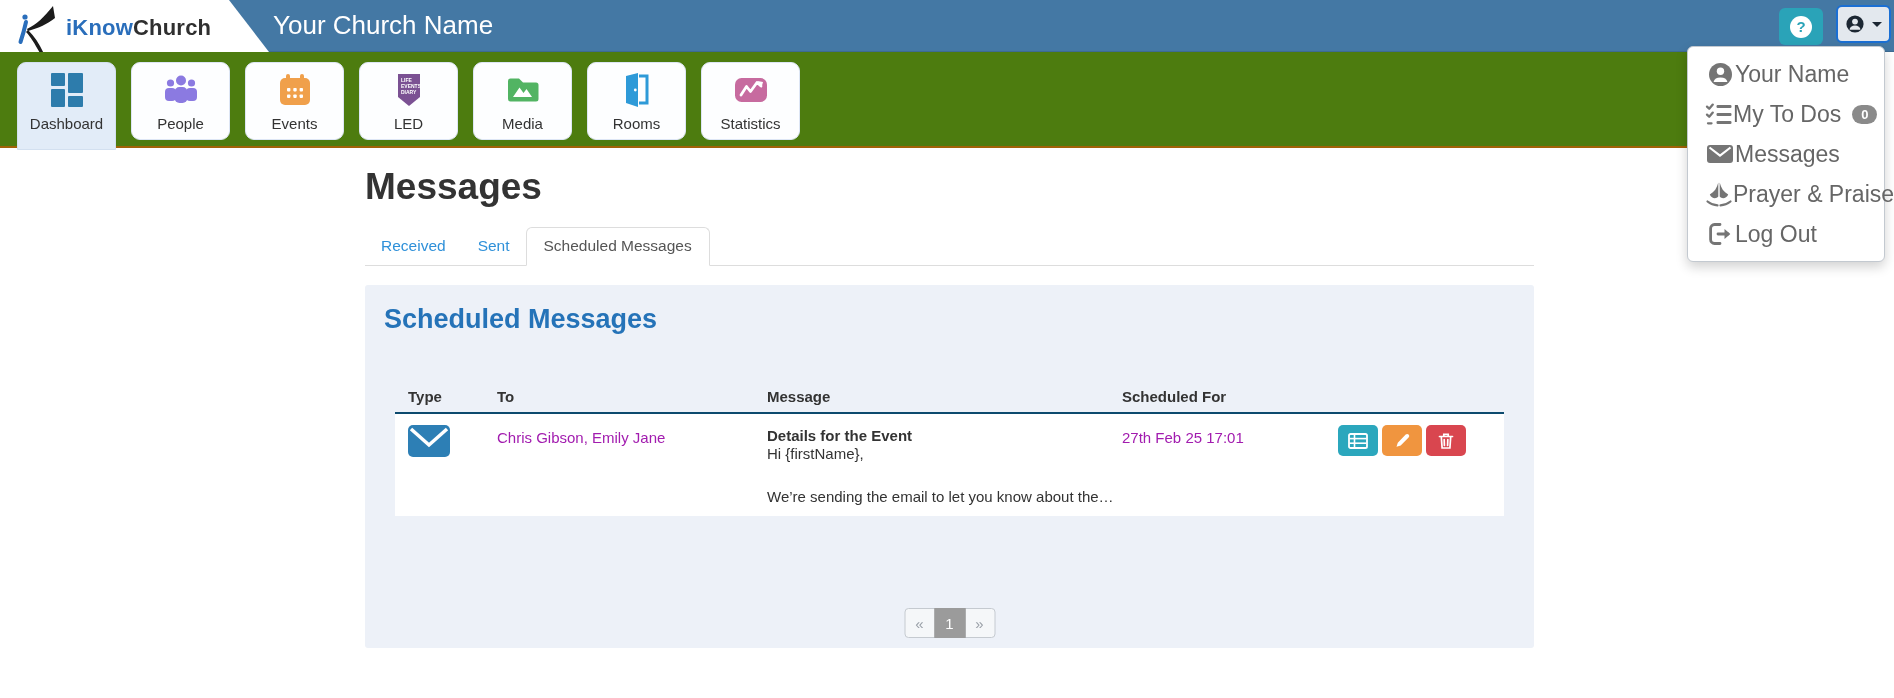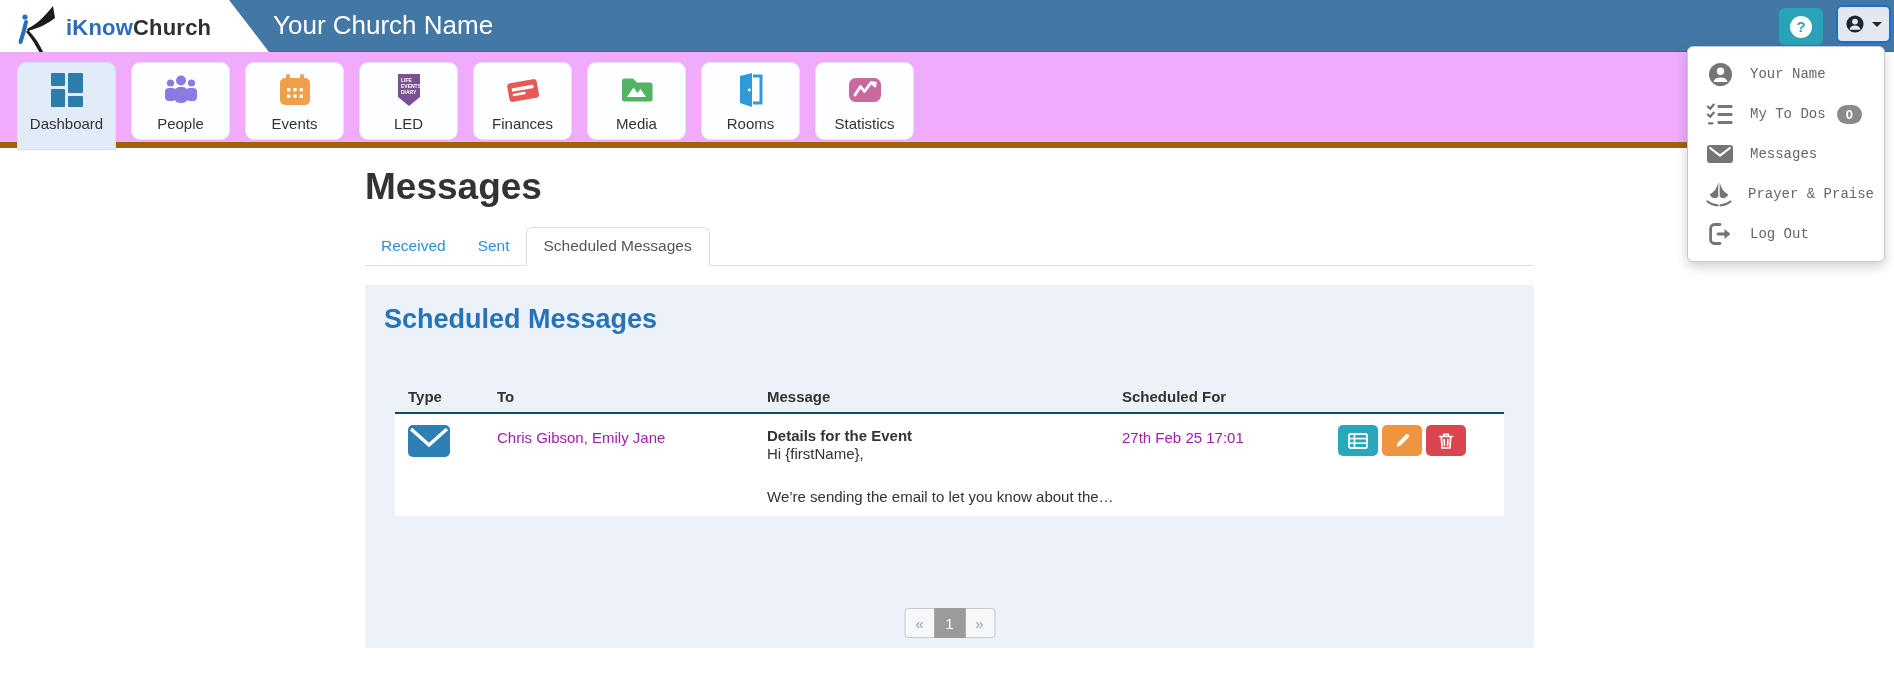--- a/index.html
+++ b/index.html
@@ -18,34 +18,34 @@
   .help-btn { position:absolute; right:71px; top:8px; width:44px; height:37px; background:#2aa3b8; border-radius:6px;
               display:flex; align-items:center; justify-content:center; cursor:pointer; }
   .help-circle { width:22px; height:22px; background:#fff; border-radius:50%; color:#2aa3b8; font-size:15px; font-weight:700;
                  display:flex; align-items:center; justify-content:center; }
   .user-btn { position:absolute; right:3px; top:5px; width:55px; height:38px; background:#e3e8ee; border:2px solid #1a6fd4;
               border-radius:6px; display:flex; align-items:center; justify-content:center; cursor:pointer; }
   .caret-down { width:0; height:0; border-left:5px solid transparent; border-right:5px solid transparent;
                 border-top:5px solid #1c2733; margin-left:6px; }
 
   
-  .navrow { position:absolute; left:0; top:52px; width:1690px; height:96px; background:#f0abfc; border-bottom:6px solid #a16207; }
+  .navrow { position:absolute; left:0; top:52px; width:1690px; height:96px; background:#4d7c0f; border-bottom:2px solid #a16207; }
   .navtabs { position:absolute; left:17px; top:10px; display:flex; gap:15px; }
   .navtab { width:99px; height:78px; background:#fdfeff; border:1px solid #dde6f5; border-radius:9px;
             display:flex; flex-direction:column; align-items:center; cursor:pointer; }
   .navtab .ic { height:54px; display:flex; align-items:center; justify-content:center; }
   .navtab .lbl { font-size:15px; color:#333; margin-top:-2px; }
   .navtab.active { background:#e2ecf8; border-color:#d3e0f0; height:88px; border-bottom-left-radius:0; border-bottom-right-radius:0; z-index:3; }
 
   
   .dropdown { position:absolute; left:1687px; top:46px; width:198px; background:#fff; border:1px solid #c3c9d0; border-radius:6px;
               box-shadow:0 5px 12px rgba(0,0,0,0.18); padding:7px 0; z-index:20; }
   .dd-item { height:40px; display:flex; align-items:center; padding:0 12px 0 17px; cursor:pointer; }
   .dd-item .dd-ic { width:30px; display:flex; justify-content:center; }
-  .dd-item .dd-lbl { margin-left:15px; font-size:14px; color:#666; white-space:nowrap;font-family:Liberation Mono, monospace; }
+  .dd-item .dd-lbl { font-size:23px; color:#666; white-space:nowrap; }
   .dd-badge { margin-left:11px; background:#8a8a8a; color:#fff; font-size:13px; font-weight:700;
               border-radius:10px; padding:2px 9px; }
 
   
   .page-title { position:absolute; left:365px; top:166px; font-size:37px; font-weight:700; color:#333; }
   .msg-tabs { position:absolute; left:365px; top:227px; width:1169px; height:39px; border-bottom:1px solid #ddd; display:flex; align-items:flex-end; }
   .msg-tab-link { padding:9px 16px 10px 16px; font-size:15.5px; color:#2e90d9; cursor:pointer; }
   .msg-tab-active { padding:9px 17px 10px 17px; font-size:15.5px; color:#555; background:#fff; border:1px solid #ddd;
                     border-bottom:1px solid #fff; border-radius:6px 6px 0 0; margin-bottom:-1px; cursor:pointer; }
 
@@ -166,32 +166,20 @@
             <svg width="36" height="36" viewBox="0 0 36 36">
           <path d="M7,2 h22 v23 l-11,9 l-11,-9 Z" fill="#7b5193"></path>
           <text x="10" y="10" font-size="5" font-weight="700" fill="#fff" font-family="Liberation Sans, sans-serif">LIFE</text>
           <text x="10" y="16" font-size="5" font-weight="700" fill="#fff" font-family="Liberation Sans, sans-serif">EVENTS</text>
           <text x="10" y="22" font-size="5" font-weight="700" fill="#fff" font-family="Liberation Sans, sans-serif">DIARY</text>
         </svg>
           </div>
         <div class="lbl">LED</div>
       </div>
 
-      <div class="navtab">
-        <div class="ic">
-            <svg width="36" height="36" viewBox="0 0 36 36">
-          <g transform="rotate(-10 18 18)">
-            <rect x="3" y="9" width="30" height="19" rx="3.5" fill="#e65a55"></rect>
-            <rect x="7" y="14.5" width="22" height="3.4" rx="1.2" fill="#fff"></rect>
-            <rect x="7" y="20" width="13" height="2.6" rx="1.1" fill="#fff"></rect>
-          </g>
-        </svg>
-          </div>
-        <div class="lbl">Finances</div>
-      </div>
 
       <div class="navtab">
         <div class="ic">
             <svg width="36" height="36" viewBox="0 0 36 36">
           <path d="M3,9 a2.5,2.5 0 0 1 2.5,-2.5 h8.5 l4,4 h13 a2.5,2.5 0 0 1 2.5,2.5 v14 a2.5,2.5 0 0 1 -2.5,2.5 h-25.5 a2.5,2.5 0 0 1 -2.5,-2.5 Z" fill="#52b463"></path>
           <polygon points="8,25 14.5,15.5 18.5,21 21.5,17 27,25" fill="#fff"></polygon>
         </svg>
           </div>
         <div class="lbl">Media</div>
       </div>

